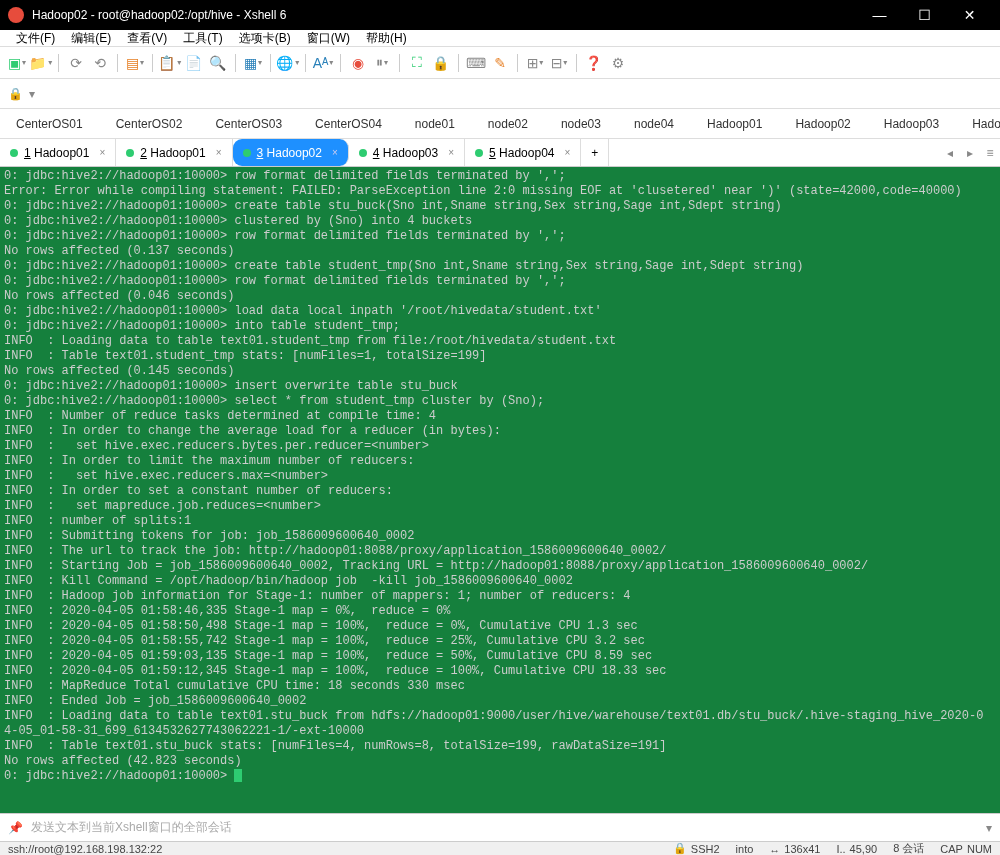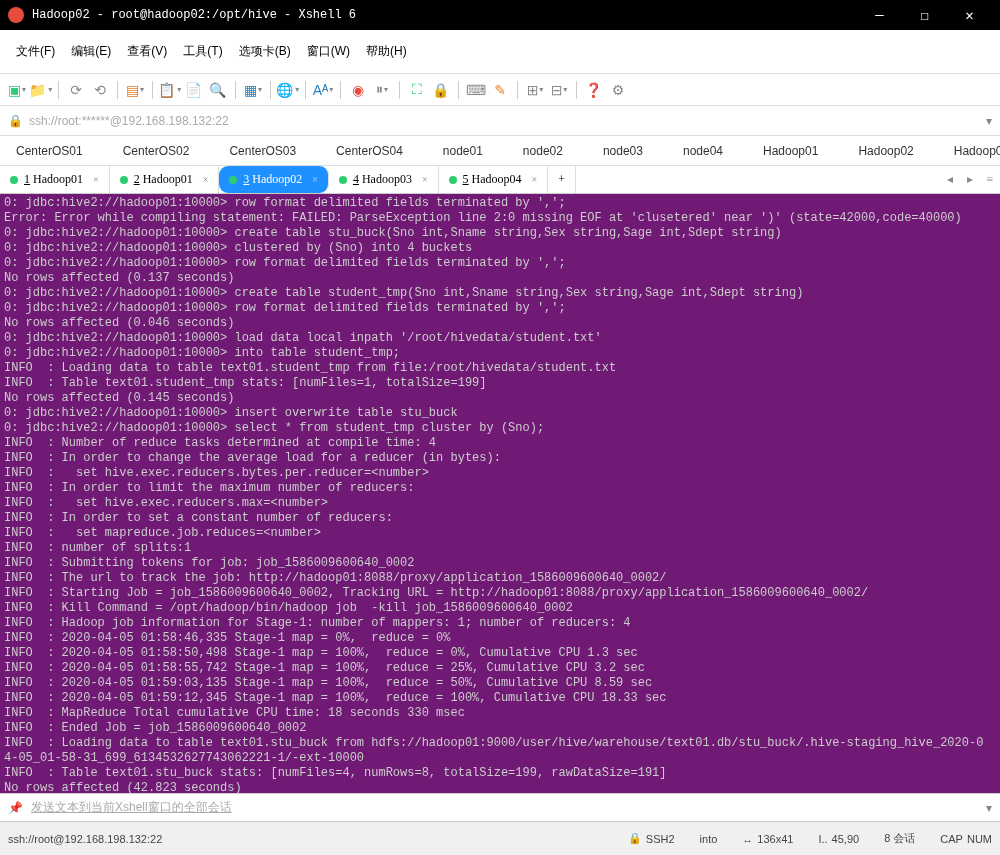--- a/index.html
+++ b/index.html
@@ -1,48 +1,48 @@
 <!DOCTYPE html>
 <html><head>
 <meta charset="utf-8">
 <style>
 * { margin: 0; padding: 0; box-sizing: border-box; }
 body { font-family: "Microsoft YaHei", "Segoe UI", Tahoma, sans-serif; font-size: 12px; background: #f0f0f0; width: 1000px; height: 855px; overflow: hidden; display: flex; flex-direction: column; }
-.titlebar { height: 30px; background: #000; color: #fff; display: flex; align-items: center; padding: 0 8px; font-family: Liberation Mono, monospace; }
+.titlebar { height: 30px; background: #000; color: #fff; display: flex; align-items: center; padding: 0 8px; }
 .titlebar .icon { width: 16px; height: 16px; background: #e74c3c; border-radius: 50%; margin-right: 8px; }
 .titlebar .title { flex: 1; font-size: 12px; }
 .titlebar .win-btn { width: 45px; height: 30px; display: flex; align-items: center; justify-content: center; color: #fff; font-size: 14px; }
-.menubar { height: 44px; background: #fff; display: flex; align-items: center; padding: 0 8px; border-bottom: 1px solid #ddd; }
+.menubar { height: 17px; background: #fff; display: flex; align-items: center; padding: 0 8px; border-bottom: 1px solid #ddd; }
 .menubar .menu-item { padding: 0 8px; cursor: pointer; }
 .toolbar { height: 32px; background: #fff; display: flex; align-items: center; padding: 0 6px; border-bottom: 1px solid #ddd; gap: 2px; }
 .toolbar .tb-btn { width: 22px; height: 22px; display: flex; align-items: center; justify-content: center; font-size: 14px; cursor: pointer; border-radius: 2px; }
 .toolbar .tb-sep { width: 1px; height: 18px; background: #ccc; margin: 0 4px; }
 .toolbar .drop::after { content: "▾"; font-size: 8px; margin-left: 1px; color: #888; }
 .addressbar { height: 30px; background: #fff; display: flex; align-items: center; padding: 0 8px; border-bottom: 1px solid #ddd; }
 .addressbar .lock { color: #bbb; margin-right: 6px; }
 .addressbar .url { flex: 1; color: #aaa; font-size: 12px; }
 .addressbar .drop-arrow { color: #888; }
-.bookmarks { height: 30px; background: #fff; display: flex; align-items: center; padding: 0 8px; border-bottom: 1px solid #ddd; gap: 24px; }
+.bookmarks { height: 30px; background: #fff; display: flex; align-items: center; padding: 0 8px; border-bottom: 1px solid #ddd; gap: 17px; }
 .bookmarks .bm-item { padding: 3px 8px; cursor: pointer; color: #333; }
-.session-tabs { height: 28px; background: #fff; display: flex; align-items: stretch; border-bottom: 1px solid #ccc; font-family: Liberation Serif, serif; }
+.session-tabs { height: 28px; background: #fff; display: flex; align-items: stretch; border-bottom: 1px solid #ccc; }
 .session-tab { display: flex; align-items: center; padding: 0 10px; border-right: 1px solid #ddd; gap: 6px; cursor: pointer; position: relative; }
 .session-tab.active { background: #1e90ff; color: #fff; border-radius: 9px; }
 .session-tab .dot { width: 8px; height: 8px; border-radius: 50%; background: #2ecc71; }
 .session-tab .close { font-size: 10px; color: #888; margin-left: 4px; }
 .session-tab.active .close { color: #cce; }
 .session-tabs .add { width: 28px; display: flex; align-items: center; justify-content: center; border-right: 1px solid #ddd; cursor: pointer; }
 .session-tabs .nav { margin-left: auto; display: flex; }
 .session-tabs .nav span { width: 20px; display: flex; align-items: center; justify-content: center; color: #888; }
-.terminal { flex: 1; background: #701a75; color: #ccc; font-family: "Consolas", "Courier New", monospace; font-size: 12px; line-height: 15px; padding: 2px 4px; overflow: hidden; white-space: pre; }
+.terminal { flex: 1; background: #15803d; color: #ccc; font-family: "Consolas", "Courier New", monospace; font-size: 12px; line-height: 15px; padding: 2px 4px; overflow: hidden; white-space: pre; }
 .terminal .cursor { display: inline-block; width: 8px; height: 13px; background: #2ecc71; vertical-align: middle; }
 .compose { height: 28px; background: #fff; border-top: 1px solid #ccc; display: flex; align-items: center; padding: 0 8px; gap: 8px; }
 .compose .pin { color: #888; }
-.compose .placeholder { color: #aaa; flex: 1; text-decoration: underline; }
+.compose .placeholder { color: #aaa; flex: 1; }
 .compose .drop-arrow { color: #888; }
-.statusbar { height: 34px; background: #f0f0f0; border-top: 1px solid #ccc; display: flex; align-items: center; padding: 0 8px; font-size: 11px; color: #444; gap: 25px; }
+.statusbar { height: 14px; background: #f0f0f0; border-top: 1px solid #ccc; display: flex; align-items: center; padding: 0 8px; font-size: 11px; color: #444; gap: 16px; }
 .statusbar .spacer { flex: 1; }
 .statusbar .item { display: flex; align-items: center; gap: 4px; }
 .statusbar .lock2 { color: #2ecc71; }
 .tb-green{color:#2ecc71}.tb-blue{color:#2980b9}.tb-orange{color:#e67e22}.tb-red{color:#e74c3c}.tb-gray{color:#888}
 </style>
 </head>
 <body>
 
 <div class="titlebar">
   <span class="icon"></span>
@@ -92,21 +92,20 @@
   <span class="tb-sep"></span>
   <span class="tb-btn tb-gray drop">⊞</span>
   <span class="tb-btn tb-gray drop">⊟</span>
   <span class="tb-sep"></span>
   <span class="tb-btn tb-blue">❓</span>
   <span class="tb-btn tb-gray">⚙</span>
 </div>
 
 <div class="addressbar">
   <span class="lock">🔒</span>
-  <span class="url">ssh://root:******@192.168.198.132:22</span>
   <span class="drop-arrow">▾</span>
 </div>
 
 <div class="bookmarks">
   <span class="bm-item">CenterOS01</span>
   <span class="bm-item">CenterOS02</span>
   <span class="bm-item">CenterOS03</span>
   <span class="bm-item">CenterOS04</span>
   <span class="bm-item">node01</span>
   <span class="bm-item">node02</span>

